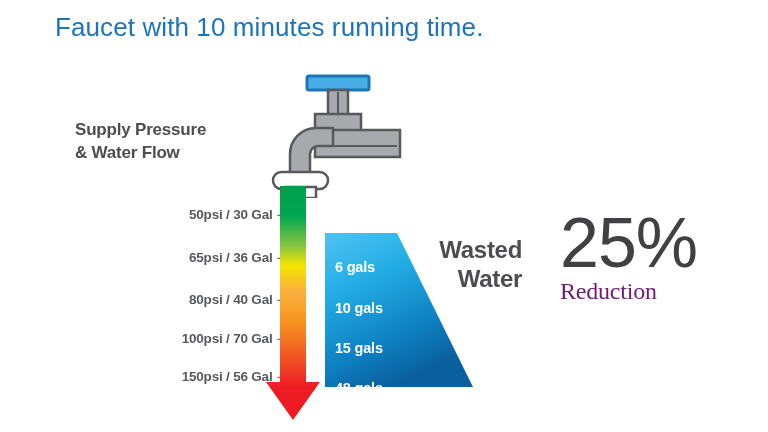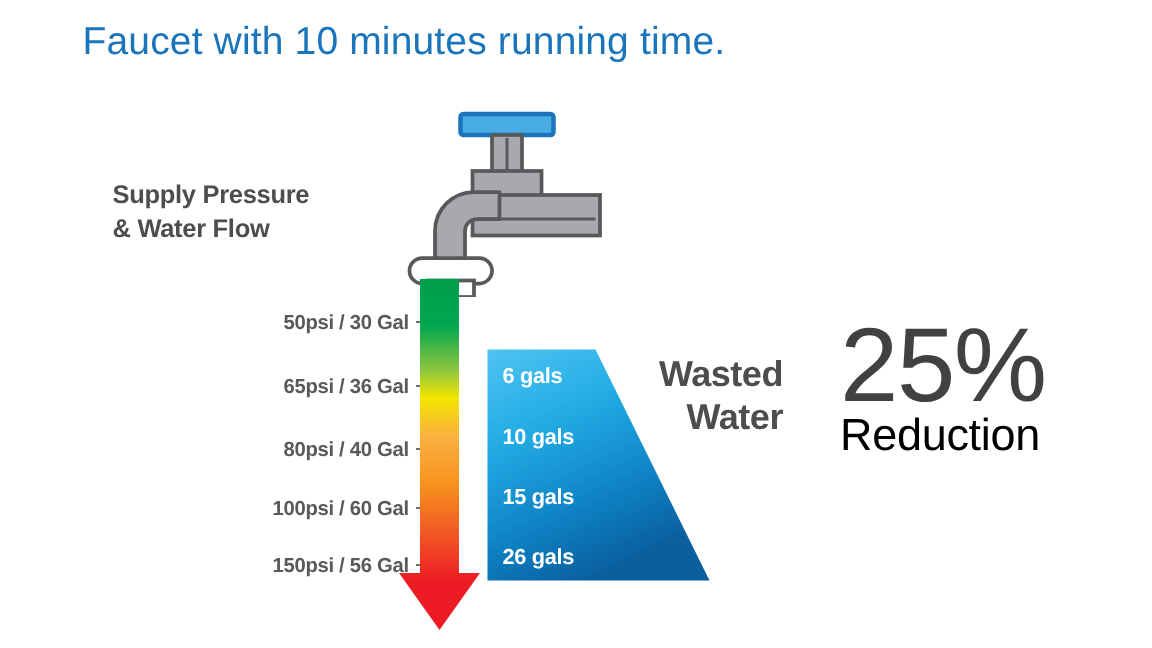--- a/index.html
+++ b/index.html
@@ -105,20 +105,21 @@
   }
 
   .gals-label {
     position: absolute;
     left: 335px;
     font-size: 14.5px;
     font-weight: bold;
     color: #ffffff;
     letter-spacing: -0.2px;
     white-space: nowrap;
+    margin-top: 16px;
   }
 
   
   #wasted-caption {
     position: absolute;
     left: 400px;
     top: 235px;
     width: 122px;
     text-align: right;
     font-size: 24px;
@@ -136,26 +137,27 @@
     width: 190px;
   }
   #reduction-value {
     font-size: 70px;
     font-weight: 400;
     color: #414042;
     line-height: 58px;
     letter-spacing: -1px;
   }
   #reduction-label {
-    font-size: 30px;
+    font-size: 24px;
     font-weight: 400;
-    color: #000000;
+    color: #701a75;
     line-height: 30px;
     margin-top: 4px;
     letter-spacing: -0.2px;
+    font-family: Liberation Serif, serif;
   }
 </style>
 </head>
 <body>
 
 <div id="stage">
 
   <div id="title">Faucet with 10 minutes running time.</div>
 
   <div id="supply-heading">
@@ -169,21 +171,21 @@
   </div>
   <div class="pressure-row" style="top:250px;">
     <span class="pressure-label">65psi / 36 Gal</span>
     <span class="arrow-glyph">⟶</span>
   </div>
   <div class="pressure-row" style="top:292px;">
     <span class="pressure-label">80psi / 40 Gal</span>
     <span class="arrow-glyph">⟶</span>
   </div>
   <div class="pressure-row" style="top:331px;">
-    <span class="pressure-label">100psi / 60 Gal</span>
+    <span class="pressure-label">100psi / 70 Gal</span>
     <span class="arrow-glyph">⟶</span>
   </div>
   <div class="pressure-row" style="top:369px;">
     <span class="pressure-label">150psi / 56 Gal</span>
     <span class="arrow-glyph">⟶</span>
   </div>
 
   <svg id="faucet" viewBox="0 0 160 130">
 
     <rect x="52" y="8" width="62" height="14" rx="2" fill="#4aace4" stroke="#1c75bc" stroke-width="3"></rect>
@@ -229,21 +231,21 @@
         <stop offset="0.75" stop-color="#0d7fc0"></stop>
         <stop offset="1" stop-color="#0a5f9e"></stop>
       </linearGradient>
     </defs>
     <path d="M 5 5 L 77 5 L 153 159 L 5 159 Z" fill="url(#wedgeGrad)"></path>
   </svg>
 
   <div class="gals-label" style="top:243px;">6 gals</div>
   <div class="gals-label" style="top:284px;">10 gals</div>
   <div class="gals-label" style="top:324px;">15 gals</div>
-  <div class="gals-label" style="top:364px;">26 gals</div>
+  <div class="gals-label" style="top:364px;">48 gals</div>
 
   <div id="wasted-caption">
     <div>Wasted</div>
     <div>Water</div>
   </div>
 
   <div id="reduction-block">
     <div id="reduction-value">25%</div>
     <div id="reduction-label">Reduction</div>
   </div>

